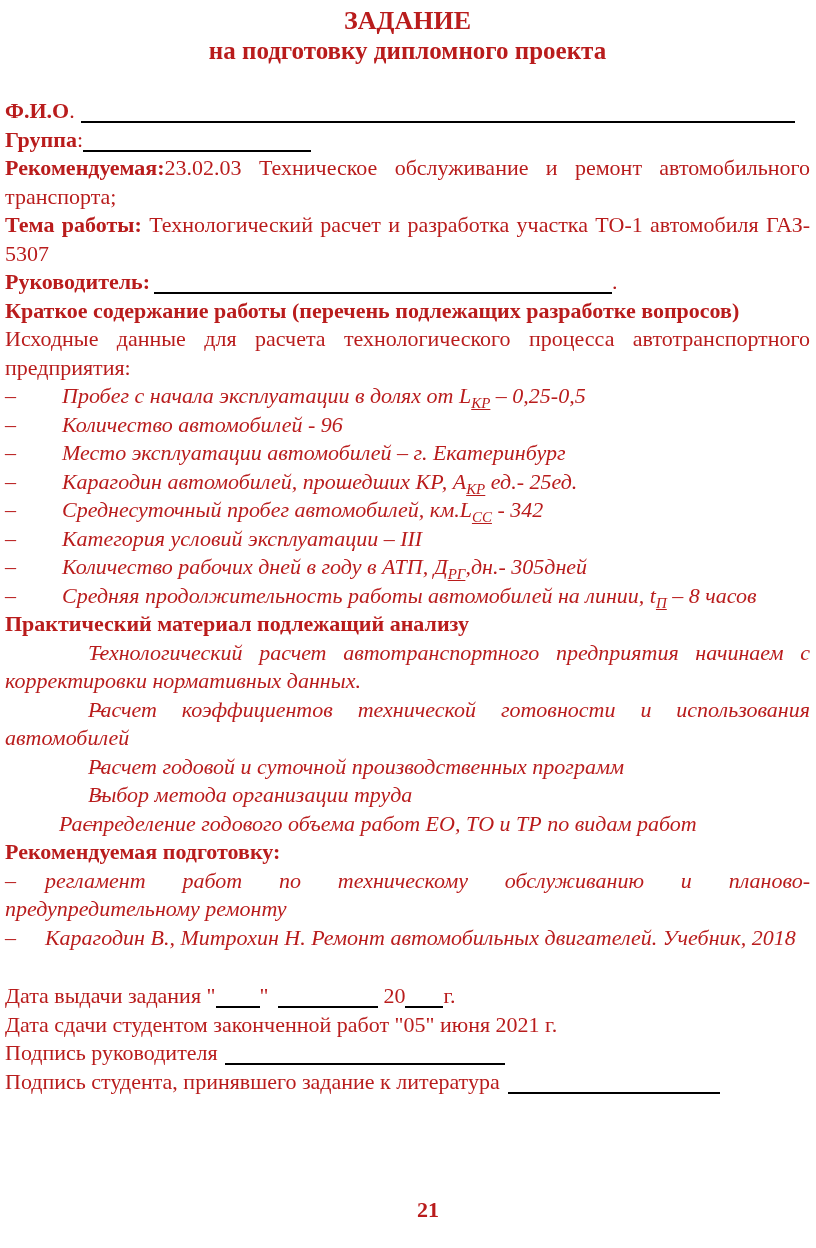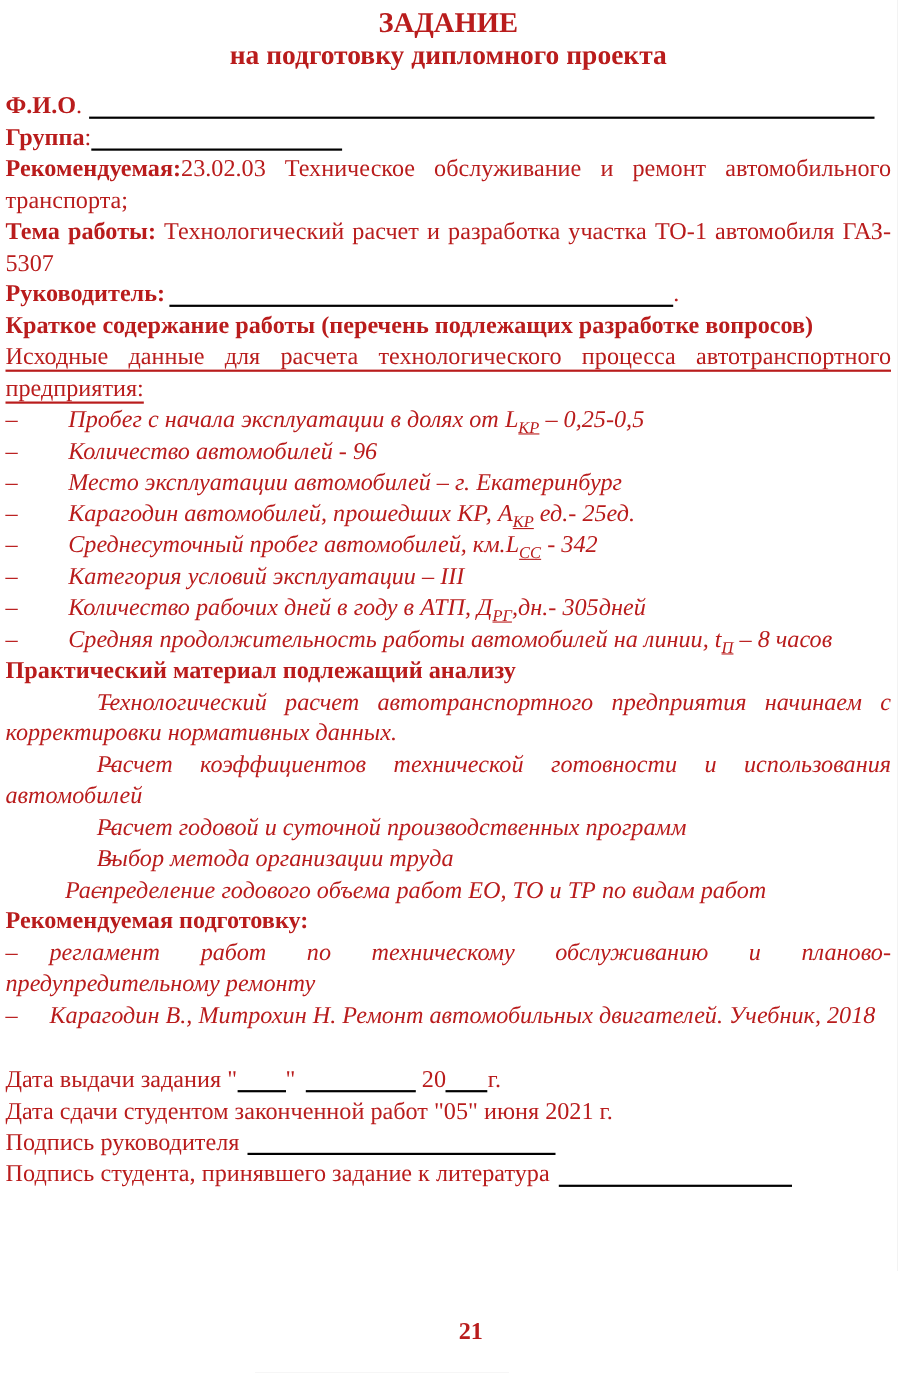--- a/index.html
+++ b/index.html
@@ -9,24 +9,24 @@
     background:#fff;color:#b91c1c;
     font-family:"Liberation Serif","DejaVu Serif",serif;
     font-size:22px;line-height:28.5px;
     padding:6px 6px 0 5px;
     box-sizing:border-box;
     overflow:hidden;
   }
   p{margin:0;text-align:justify;}
   .center{text-align:center;}
   .t1{font-size:26px;line-height:30px;font-weight:bold;}
-  .t2{font-size:25px;line-height:30px;font-weight:bold;margin-bottom:16px;}
+  .t2{font-size:25px;line-height:30px;font-weight:bold;margin-bottom:31px;}
   b{font-weight:bold;}
   .ital{font-style:italic;}
-  .und{text-decoration:underline;text-decoration-thickness:2px;text-underline-offset:5px;}
+  .und{text-decoration-thickness:2px;text-underline-offset:5px;}
   sub{font-size:15px;line-height:0;text-decoration:underline;}
   .nowrap{white-space:nowrap;text-align:left;}
   .blank{display:inline-block;height:10px;border-bottom:2px solid #000;vertical-align:-5px;}
   .w-fio{width:714px;margin-left:6px;}
   .w-group{width:228px;}
   .w-sup{width:458px;margin-left:4px;}
   .w-q{width:44px;}
   .w-month{width:100px;margin:0 5px 0 10px;}
   .w-year{width:38px;}
   .w-sigsup{width:280px;margin-left:7px;}

